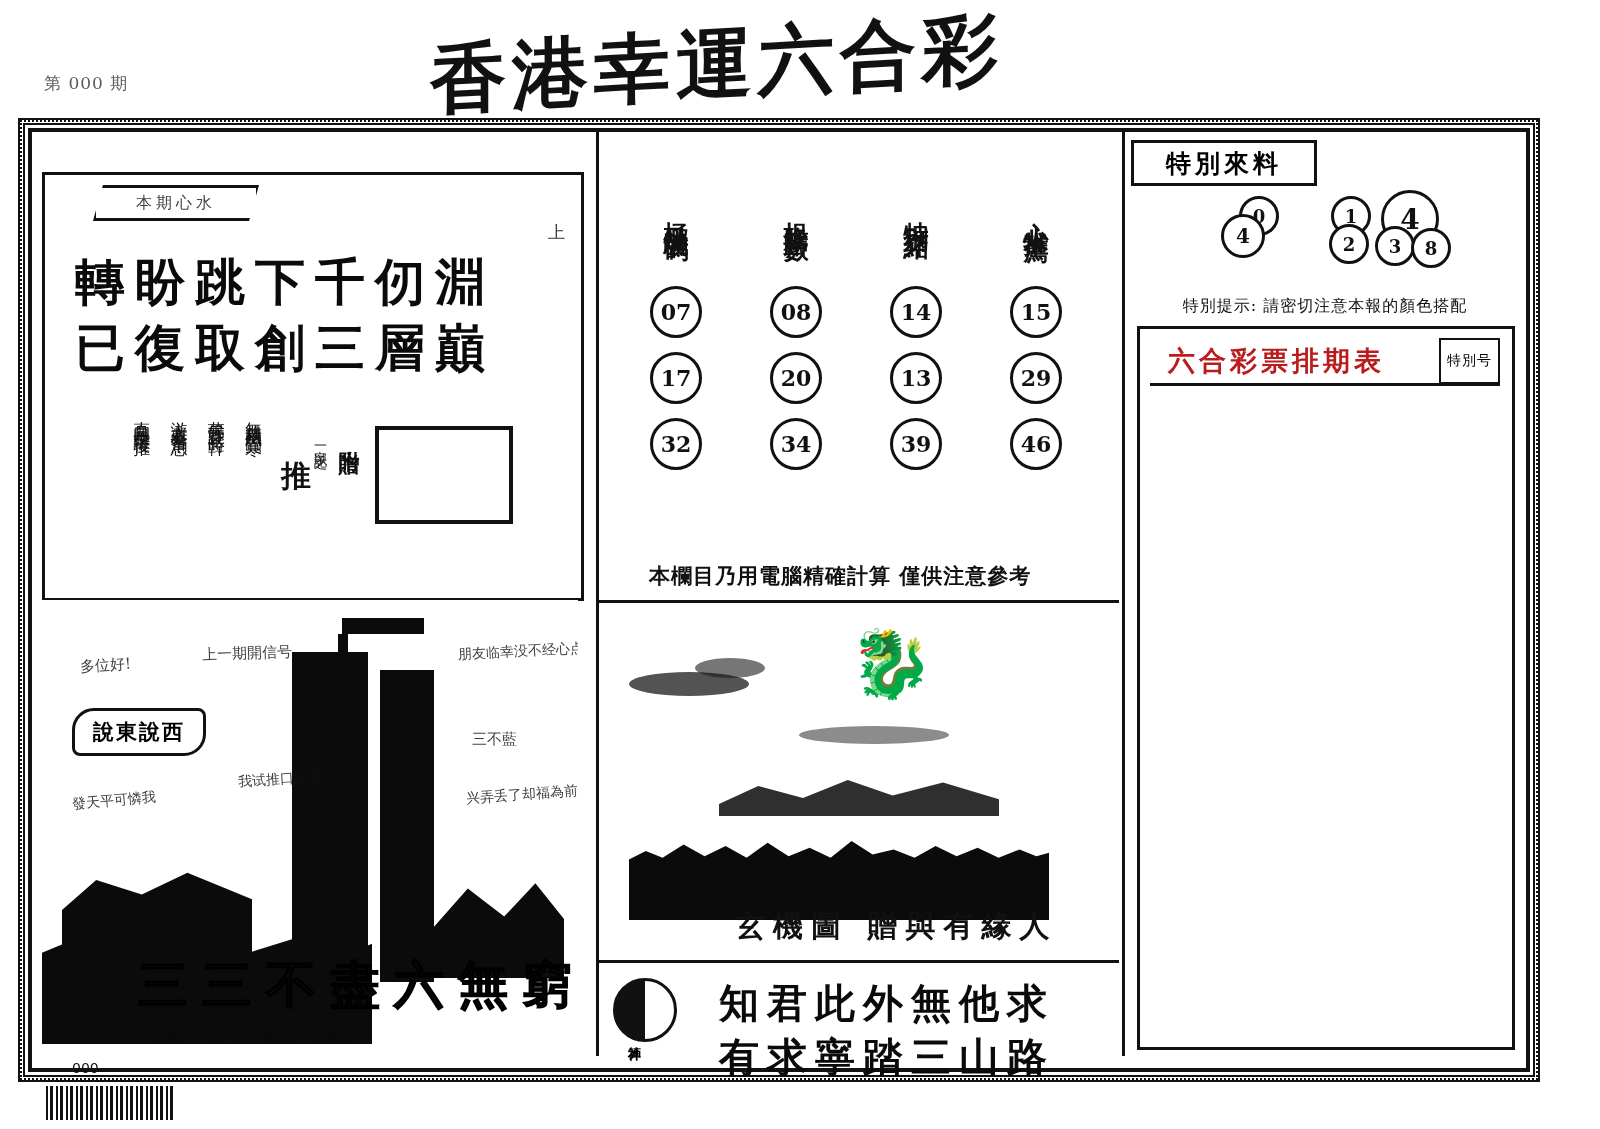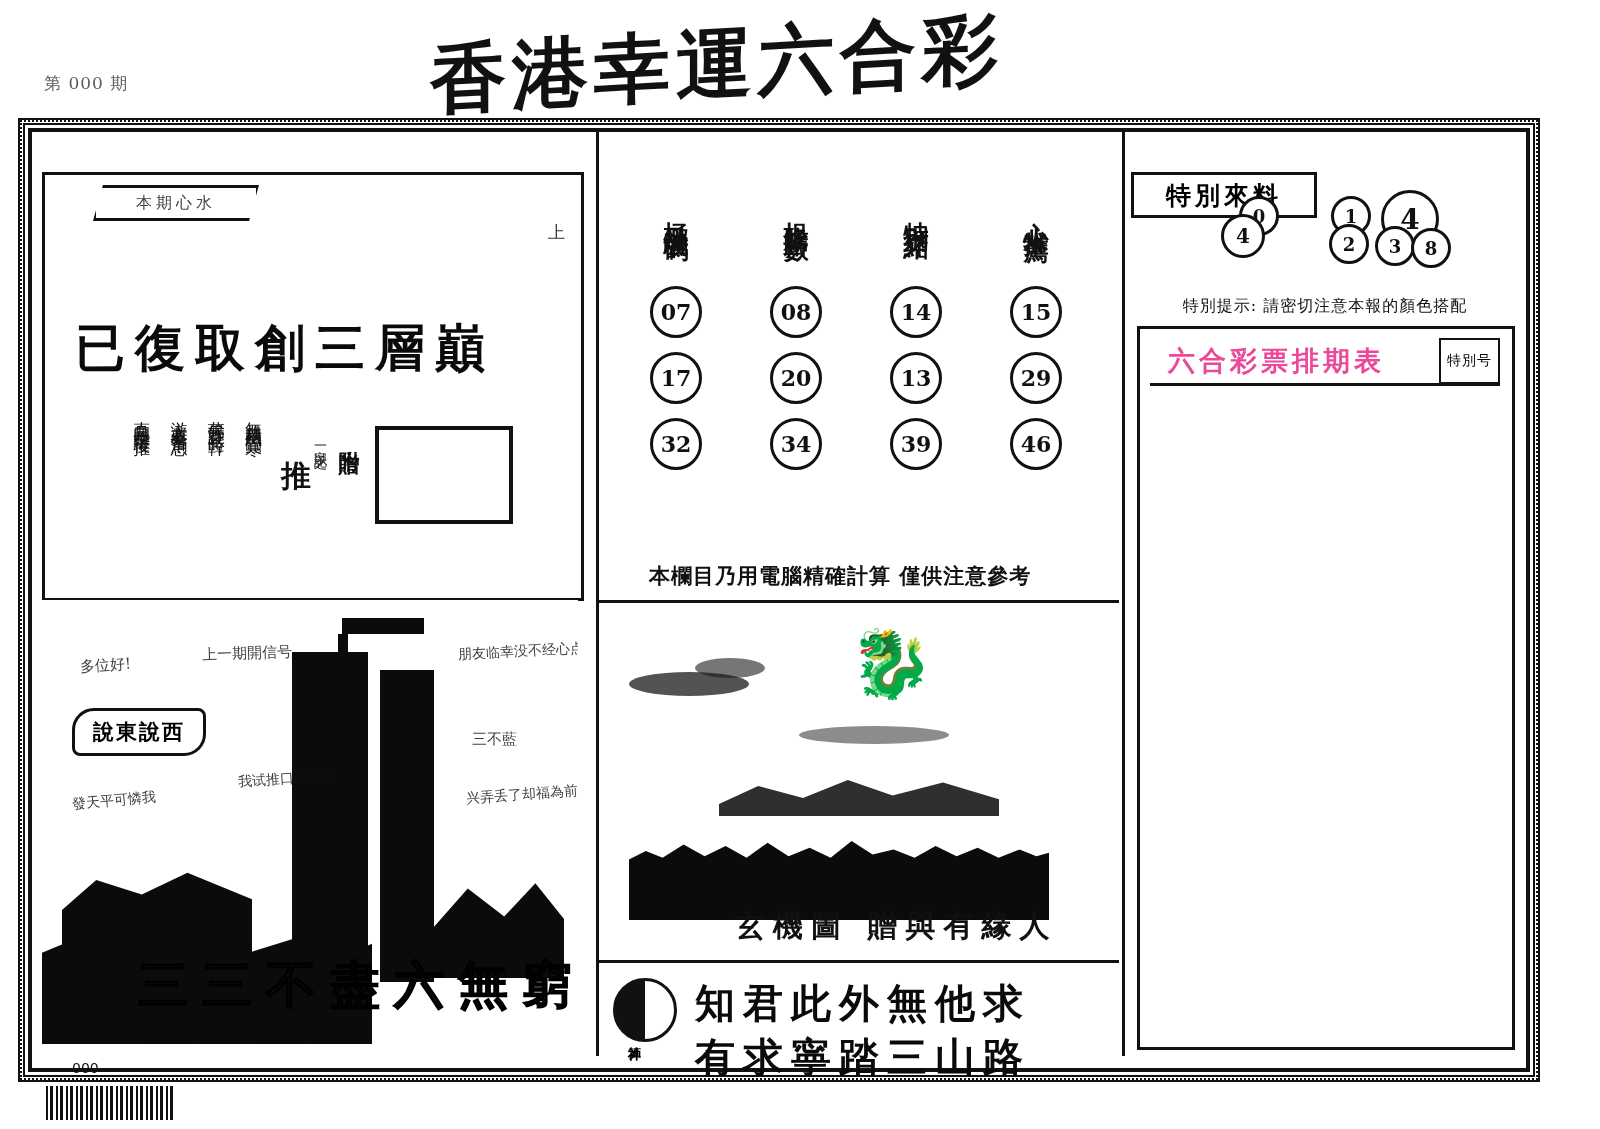--- a/index.html
+++ b/index.html
@@ -153,51 +153,51 @@
     position:absolute;left:14px;top:848px;width:58px;height:58px;border-radius:50%;
     border:3px solid #111;background:
       linear-gradient(90deg,#111 50%,#fff 50%);
   }
   .yy-label{
     position:absolute;left:26px;top:906px;font-size:13px;font-weight:bold;
     font-family:"DejaVu Serif",serif;writing-mode:vertical-rl;text-orientation:upright;
   }
   .couplet{
     position:absolute;font-family:"DejaVu Serif",serif;font-weight:bold;
-    font-size:40px;letter-spacing:8px;color:#0a0a0a;white-space:nowrap;
+    font-size:40px;letter-spacing:8px;color:#0a0a0a;white-space:nowrap;margin-left:24px;
   }
   .cp1{left:96px;top:846px;}
   .cp2{left:96px;top:900px;}
 
   
   .sp-title{
     position:absolute;left:6px;top:10px;width:180px;height:40px;
     border:3px solid #111;background:#fff;
     display:flex;align-items:center;justify-content:center;
-    font-family:"DejaVu Serif",serif;font-size:25px;font-weight:bold;letter-spacing:4px;margin-top:32px;
+    font-family:"DejaVu Serif",serif;font-size:25px;font-weight:bold;letter-spacing:4px;
   }
   .sp-balls{position:absolute;left:80px;top:60px;width:300px;height:90px;}
   .sp-ball{
     position:absolute;border:3px solid #111;border-radius:50%;background:#fff;
     display:flex;align-items:center;justify-content:center;
     font-family:"DejaVu Serif",serif;font-weight:bold;color:#111;
   }
   .sp-hint{
     position:absolute;left:14px;top:166px;width:372px;text-align:center;
     font-size:16px;font-family:"DejaVu Serif",serif;color:#111;letter-spacing:1px;
   }
   .sched-box{
     position:absolute;left:12px;top:196px;width:372px;height:718px;border:3px solid #111;background:#fff;
   }
   .sched-head{
     position:absolute;left:10px;top:10px;width:350px;height:44px;
     border-bottom:3px solid #111;display:flex;align-items:center;
   }
   .sched-title{
-    font-family:"DejaVu Serif",serif;font-size:27px;font-weight:bold;letter-spacing:4px;color:#ec4899;
+    font-family:"DejaVu Serif",serif;font-size:27px;font-weight:bold;letter-spacing:4px;color:#b91c1c;
     padding-left:18px;
   }
   .sched-badge{
     margin-left:auto;border:2px solid #111;font-size:14px;padding:12px 6px;
     font-family:"DejaVu Serif",serif;letter-spacing:1px;
   }
 
   
   .wm{
     position:absolute;left:24px;top:1000px;width:1000px;height:80px;
@@ -218,20 +218,21 @@
   <div class="issue">第 000 期</div>
   <div class="masthead">香港幸運六合彩</div>
 
   <div class="frame"></div>
 
   <div class="col-left">
 
     <div class="poem-box">
       <div class="poem-tag">本期心水</div>
       <div class="poem-corner">上</div>
+      <div class="poem-line poem-l1">轉盼跳下千仞淵</div>
       <div class="poem-line poem-l2">已復取創三層巔</div>
     </div>
 
     <div class="verse-box">
       <div class="vcols">
         <div class="vcol">無賴秋風鬥覺寒</div>
         <div class="vcol">萬候蓑草一時幹</div>
         <div class="vcol">游人若要番消息</div>
         <div class="vcol">直向四季雕後推</div>
       </div>

